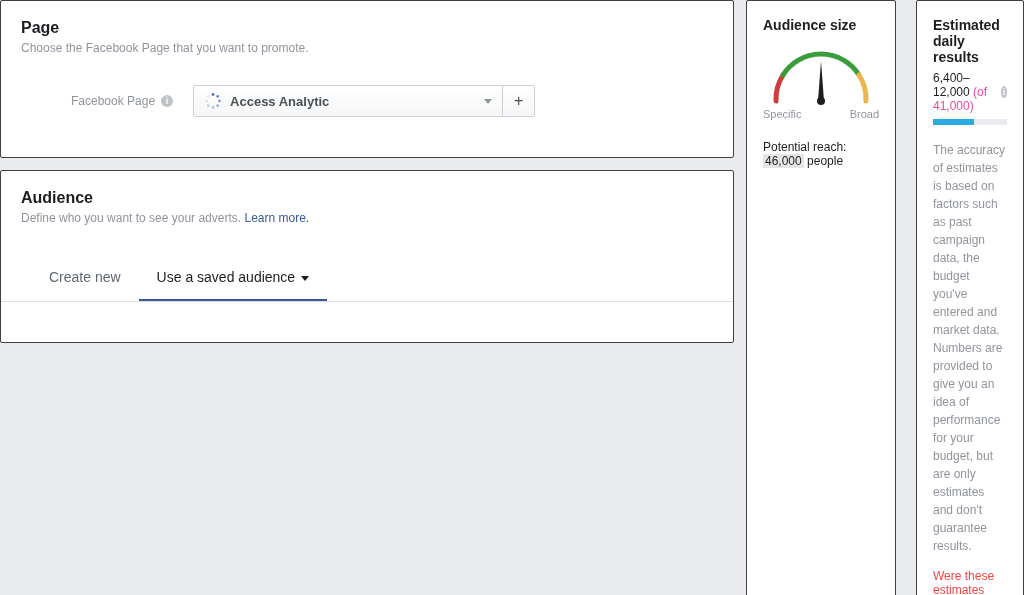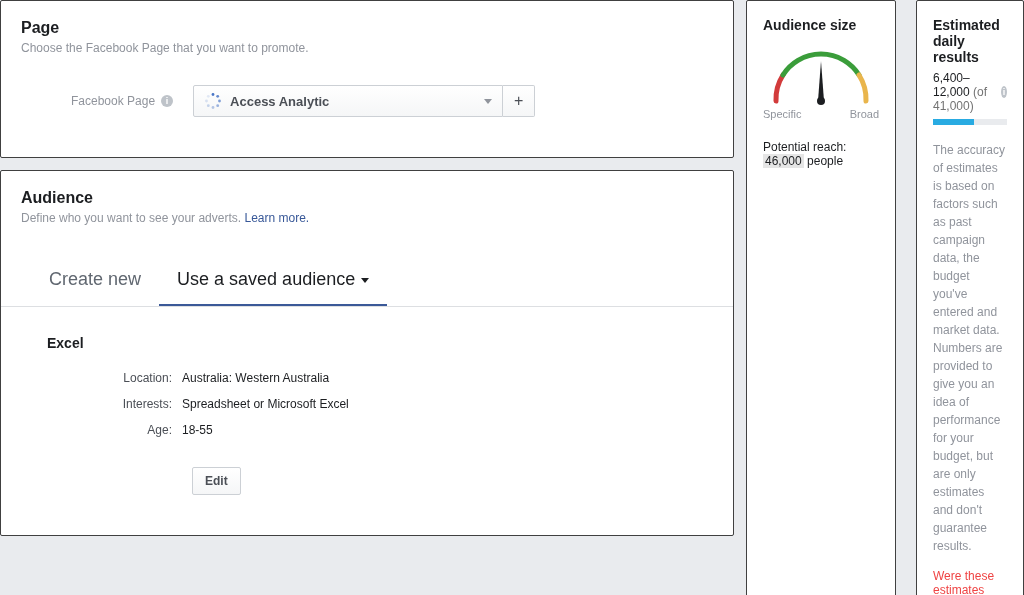--- a/index.html
+++ b/index.html
@@ -117,21 +117,21 @@
     .audience-card { padding: 18px 0 40px 0; }
     .audience-card .hdr { padding: 0 20px; }
     .learn-more { color: #385898; cursor: pointer; }
     .tabs {
       display: flex;
       border-bottom: 1px solid #dddfe2;
       margin-top: 30px;
     }
     .tab {
       padding: 14px 18px;
-      font-size: 18px;
+      font-size: 14px;
       color: #606770;
       cursor: pointer;
       border-bottom: 2px solid transparent;
     }
     .tab.active {
       color: #1c1e21;
       font-weight: 400;
       border-bottom: 2px solid #3b5998;
     }
     .tab .chev-down { display: inline-block; margin-left: 6px; vertical-align: middle; border-top-color: #1c1e21; }
@@ -174,21 +174,21 @@
     .gauge-wrap { width: 116px; }
     .gauge-labels { display: flex; justify-content: space-between; color: #90949c; font-size: 11px; margin-top: -4px; }
     .defined { font-size: 12px; color: #1c1e21; line-height: 1.4; flex:1; }
     .potential { margin-top: 20px; font-size: 12px; }
     .highlight { background: #e5e5e5; padding: 0 2px; }
 
     .est-card { padding: 16px 16px 20px 16px; }
     .est-card .title { font-size: 14px; font-weight: 700; margin-bottom: 6px; }
     .est-card .reach-h { font-size: 12px; font-weight: 700; margin-bottom: 2px; }
     .reach-val-row { display: flex; align-items: center; justify-content: space-between; font-size: 12px; margin-bottom: 6px;}
-    .reach-of { color: #737373; }
+    .reach-of { color: #ec4899; }
     .progress { width: 100%; height: 6px; background: #e9ebee; margin-bottom: 16px; }
     .progress .fill { height: 100%; background: #29abe2; width: 56%; }
     .disclaimer { font-size: 12px; color: #90949c; line-height: 1.5; margin-bottom: 14px; }
     .feedback-link { font-size: 12px; color: #ef4444; cursor: pointer; }
   </style>
 </head>
 <body>
 
 <div class="layout">
   <div class="left-col">
@@ -235,36 +235,20 @@
           <span>Define who you want to see your adverts. </span><span class="learn-more">Learn more.</span>
         </div>
       </div>
       <div class="tabs">
         <div style="width:30px;"></div>
         <div class="tab">Create new</div>
         <div class="tab active">
           <span>Use a saved audience</span><span class="chev-down"></span>
         </div>
       </div>
-      <div class="saved-body">
-        <div class="saved-name">Excel</div>
-        <div class="kv-row">
-          <div class="k">Location:</div>
-          <div class="v">Australia: Western Australia</div>
-        </div>
-        <div class="kv-row">
-          <div class="k">Interests:</div>
-          <div class="v">Spreadsheet or Microsoft Excel</div>
-        </div>
-        <div class="kv-row">
-          <div class="k">Age:</div>
-          <div class="v">18-55</div>
-        </div>
-        <div class="edit-btn">Edit</div>
-      </div>
     </div>
 
   </div>
 
   <div class="right-col">
 
     <div class="card size-card">
       <div class="title">Audience size</div>
       <div class="gauge-row">
         <div class="gauge-wrap">

